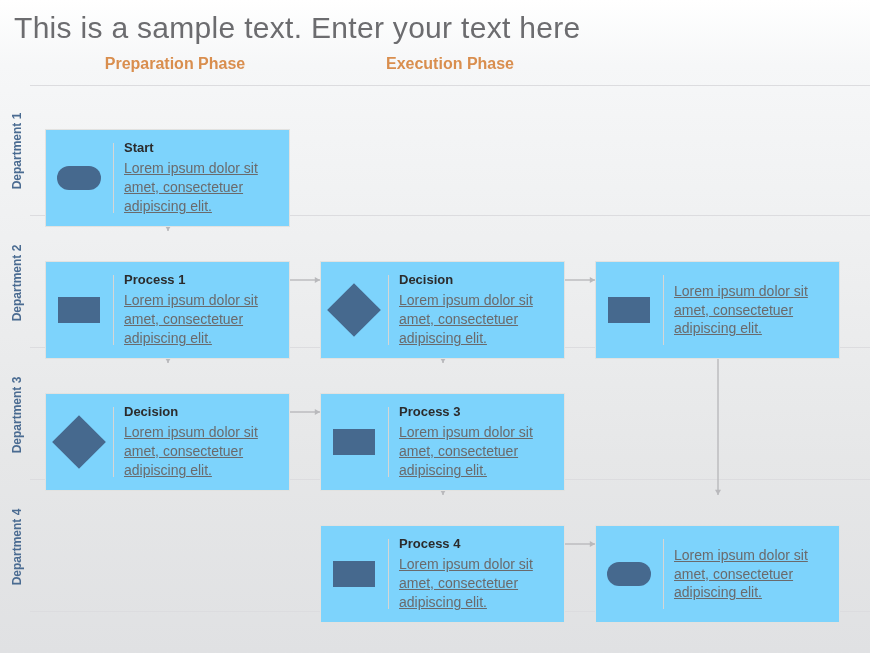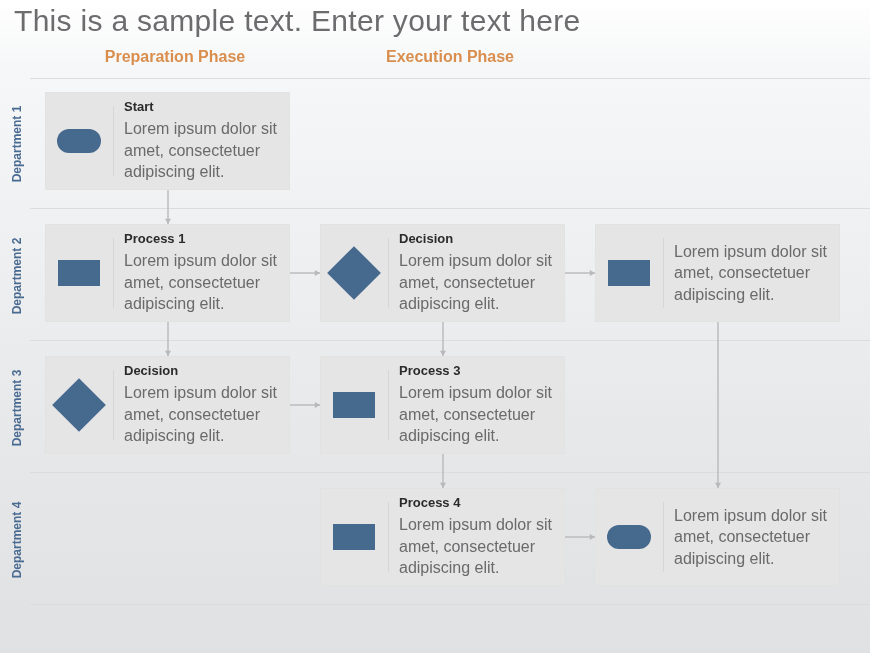--- a/index.html
+++ b/index.html
@@ -4,21 +4,21 @@
 <style>
   * { box-sizing: border-box; margin: 0; padding: 0; }
   html, body { width: 870px; height: 653px; overflow: hidden; }
   body {
     font-family: Verdana, Geneva, sans-serif;
     background: linear-gradient(180deg, #ffffff 0%, #f6f7f8 10%, #e6e7e8 70%, #e0e1e3 100%);
   }
   .title {
     font-size: 30px;
     color: #6c6c6f;
-    padding: 4px 14px 10px 14px;
+    padding: 11px 14px 10px 14px;
     letter-spacing: 0.3px;
   }
   .stage {
     position: relative;
     width: 870px;
     height: 600px;
   }
   .phase-label {
     position: absolute;
     top: 0;
@@ -43,25 +43,26 @@
     position: absolute;
     left: 30px;
     width: 840px;
     height: 1px;
     background: #dcdcdf;
   }
   .card {
     position: absolute;
     width: 245px;
     height: 98px;
-    background: #e5e5e5;
+    background: #7dd3fc;
     border: 1px solid #e2e2e0;
     display: flex;
     align-items: center;
     padding: 5px 10px 5px 5px;
+    margin-top: 30px;
   }
   .card .shape-slot {
     width: 56px;
     height: 80px;
     display: flex;
     align-items: center;
     justify-content: center;
     flex-shrink: 0;
   }
   .card .div {
@@ -75,23 +76,24 @@
     flex: 1;
     color: #4d4d4f;
   }
   .card .txt .card-title {
     font-size: 13px;
     font-weight: bold;
     color: #2b2b2c;
     margin-bottom: 4px;
   }
   .card .txt .card-body {
-    font-size: 16px;
+    font-size: 14px;
     line-height: 1.35;
     color: #6a6a6c;
+    text-decoration: underline;
   }
   
   .shape-terminator {
     width: 44px; height: 24px;
     background: #46698e;
     border-radius: 12px;
   }
   .shape-process {
     width: 42px; height: 26px;
     background: #46698e;

